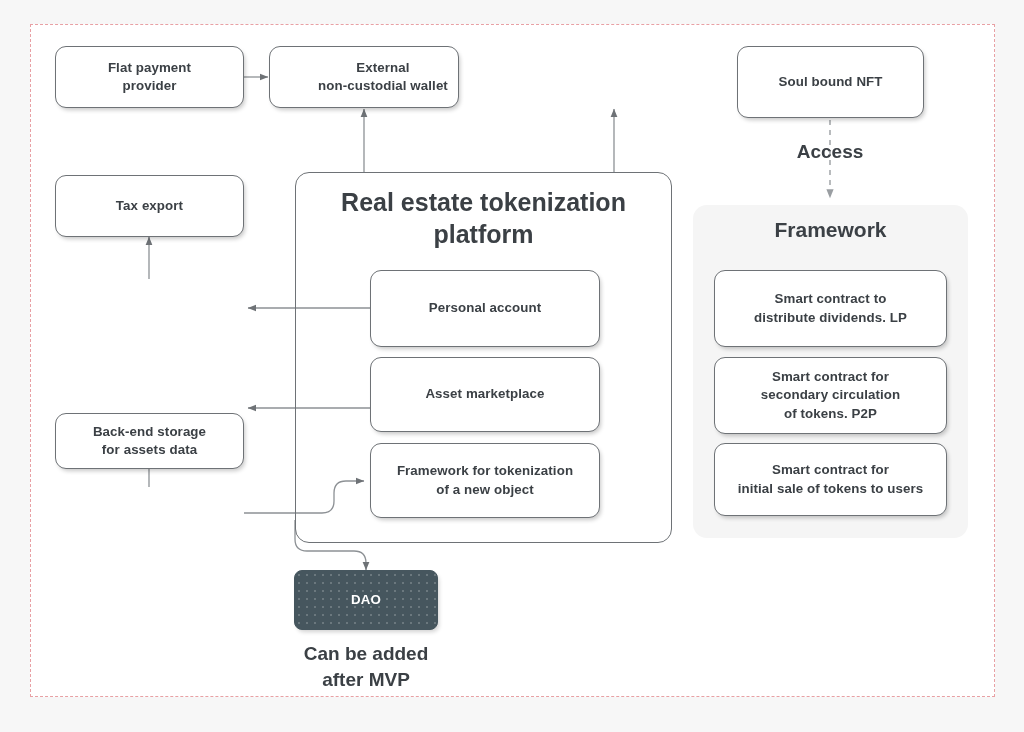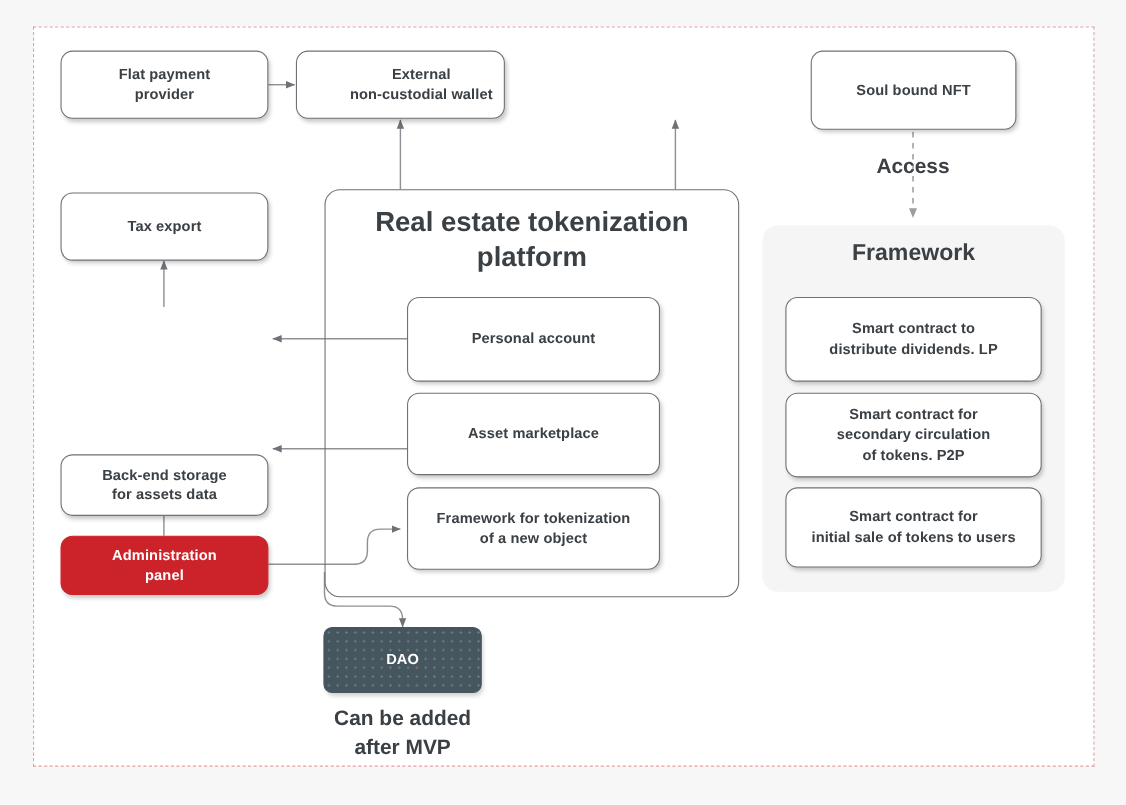--- a/index.html
+++ b/index.html
@@ -178,22 +178,20 @@
   <div class="node" style="left:737px; top:46px;  width:187px; height:72px;">Soul bound NFT</div>
 
   <div class="caption" style="left:770px; top:139px; width:120px;">Access</div>
 
   <div class="node" style="left:55px;  top:175px; width:189px; height:62px;">Tax export</div>
 
 
   <div class="node" style="left:55px;  top:381px; width:189px; height:56px;margin-top:32px;">Back-end storage
 for assets data</div>
 
-  <div class="node admin" style="left:55px;  top:487px; width:189px; height:54px;">Administration
-panel</div>
 
   <div id="platform"></div>
   <div id="platform-title">Real estate tokenization
 platform</div>
 
   <div class="node" style="left:370px; top:270px; width:230px; height:77px;">Personal account</div>
 
   <div class="node" style="left:370px; top:357px; width:230px; height:75px;">Asset marketplace</div>
 
   <div class="node" style="left:370px; top:443px; width:230px; height:75px;">Framework for tokenization

